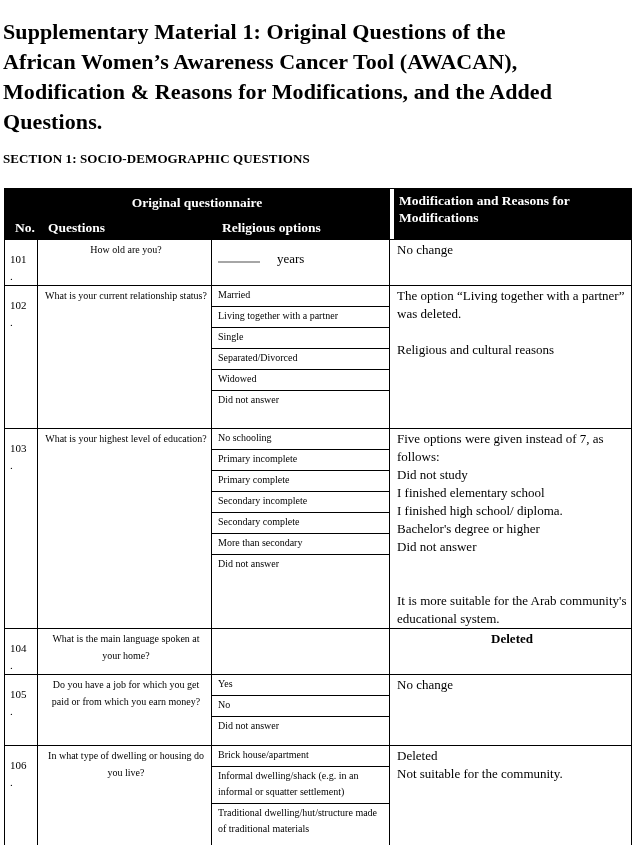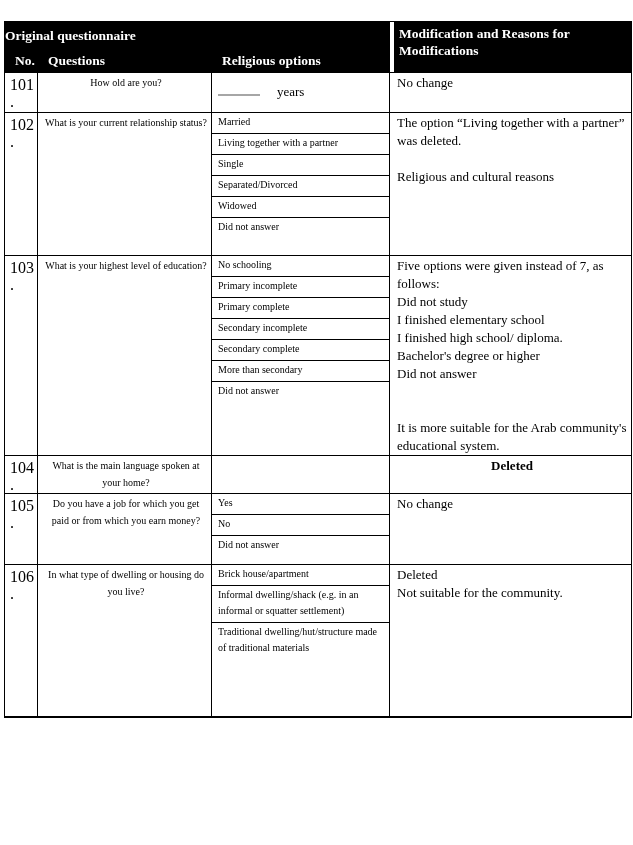--- a/index.html
+++ b/index.html
@@ -46,21 +46,21 @@
   }
   
   .q-table thead th {
     background: var(--header-bg);
     color: var(--header-text);
     font-size: 13.5px;
     font-weight: bold;
   }
   th.group-hdr {
     height: 31px;
-    text-align: left;
+    text-align: center;
     vertical-align: middle;
     padding: 0 0 2px 0;
   }
   tr.sub-hdr th {
     height: 20px;
     vertical-align: bottom;
     padding: 0 5px 3px 10px;
     text-align: left;
   }
   th.resp-hdr { text-align: right; }
@@ -68,23 +68,23 @@
     background: var(--modification-header-bg);
     color: #000000;
     text-align: left;
     vertical-align: top;
     padding: 3px 6px 0 9px;
     box-shadow: inset 4px 0 0 #ffffff;
     line-height: 17px;
   }
   
   td.no-cell {
-    font-size: 16px;
+    font-size: 11px;
     line-height: 17px;
-    padding: 3px 2px 0 5px;
+    padding: 11px 2px 0 5px;
     white-space: pre-line;
   }
   td.question-cell {
     font-size: 10px;
     line-height: 17px;
     padding: 1px 4px 0 7px;
     text-align: center;
   }
   td.opts-cell { padding: 0; height: 100%; }
   .opt-stack { display: flex; flex-direction: column; height: 100%; }
@@ -119,21 +119,26 @@
   tr.r104 { height: 33px; }
   tr.r105 { height: 71px; margin-top: 13px; }
   tr.r106 { height: 152px; }
   tr.last-row td { border-bottom: 2px solid var(--border); }
 </style>
 </head>
 <body>
 
 <div class="page">
 
-
+  <h1 class="doc-title">Supplementary Material 1: Original Questions of the
+African Women’s Awareness Cancer Tool (AWACAN),
+Modification &amp; Reasons for Modifications, and the Added
+Questions.</h1>
+
+  <h2 class="section-heading">SECTION 1: SOCIO-DEMOGRAPHIC QUESTIONS</h2>
 
   <table class="q-table">
     <colgroup>
       <col style="width:33px">
       <col style="width:174px">
       <col style="width:178px">
       <col style="width:242px">
     </colgroup>
     <thead>
       <tr>

